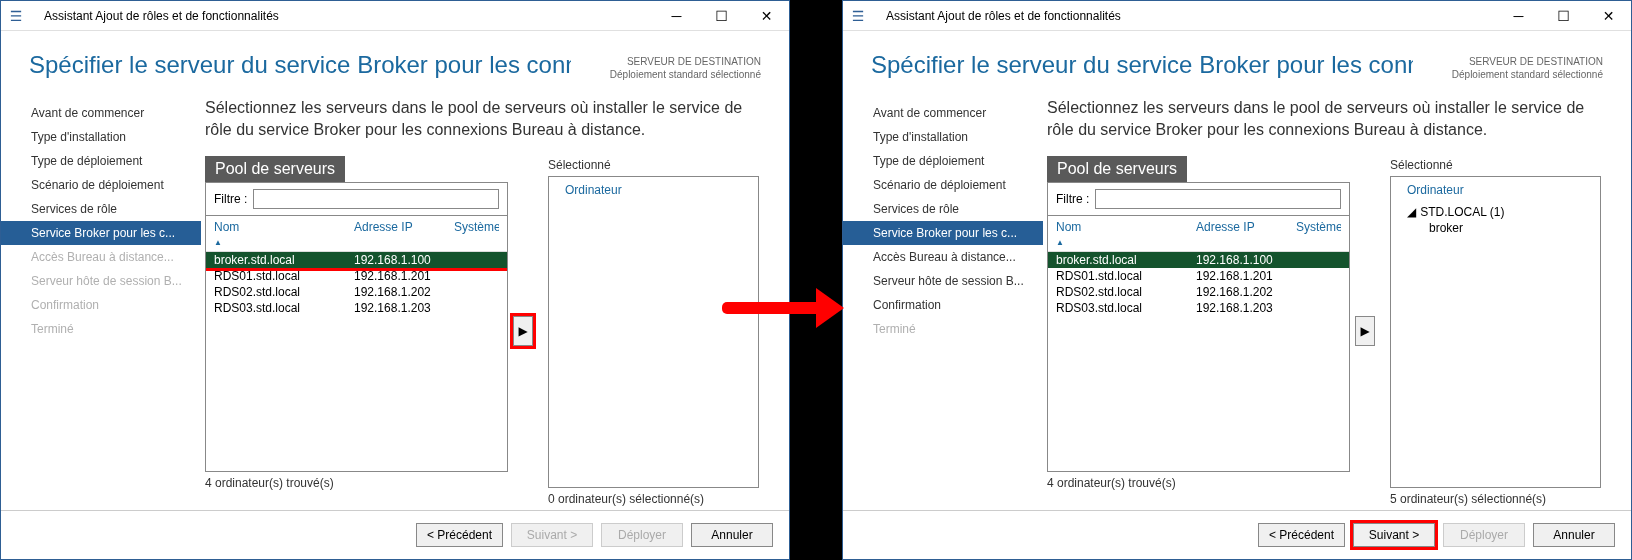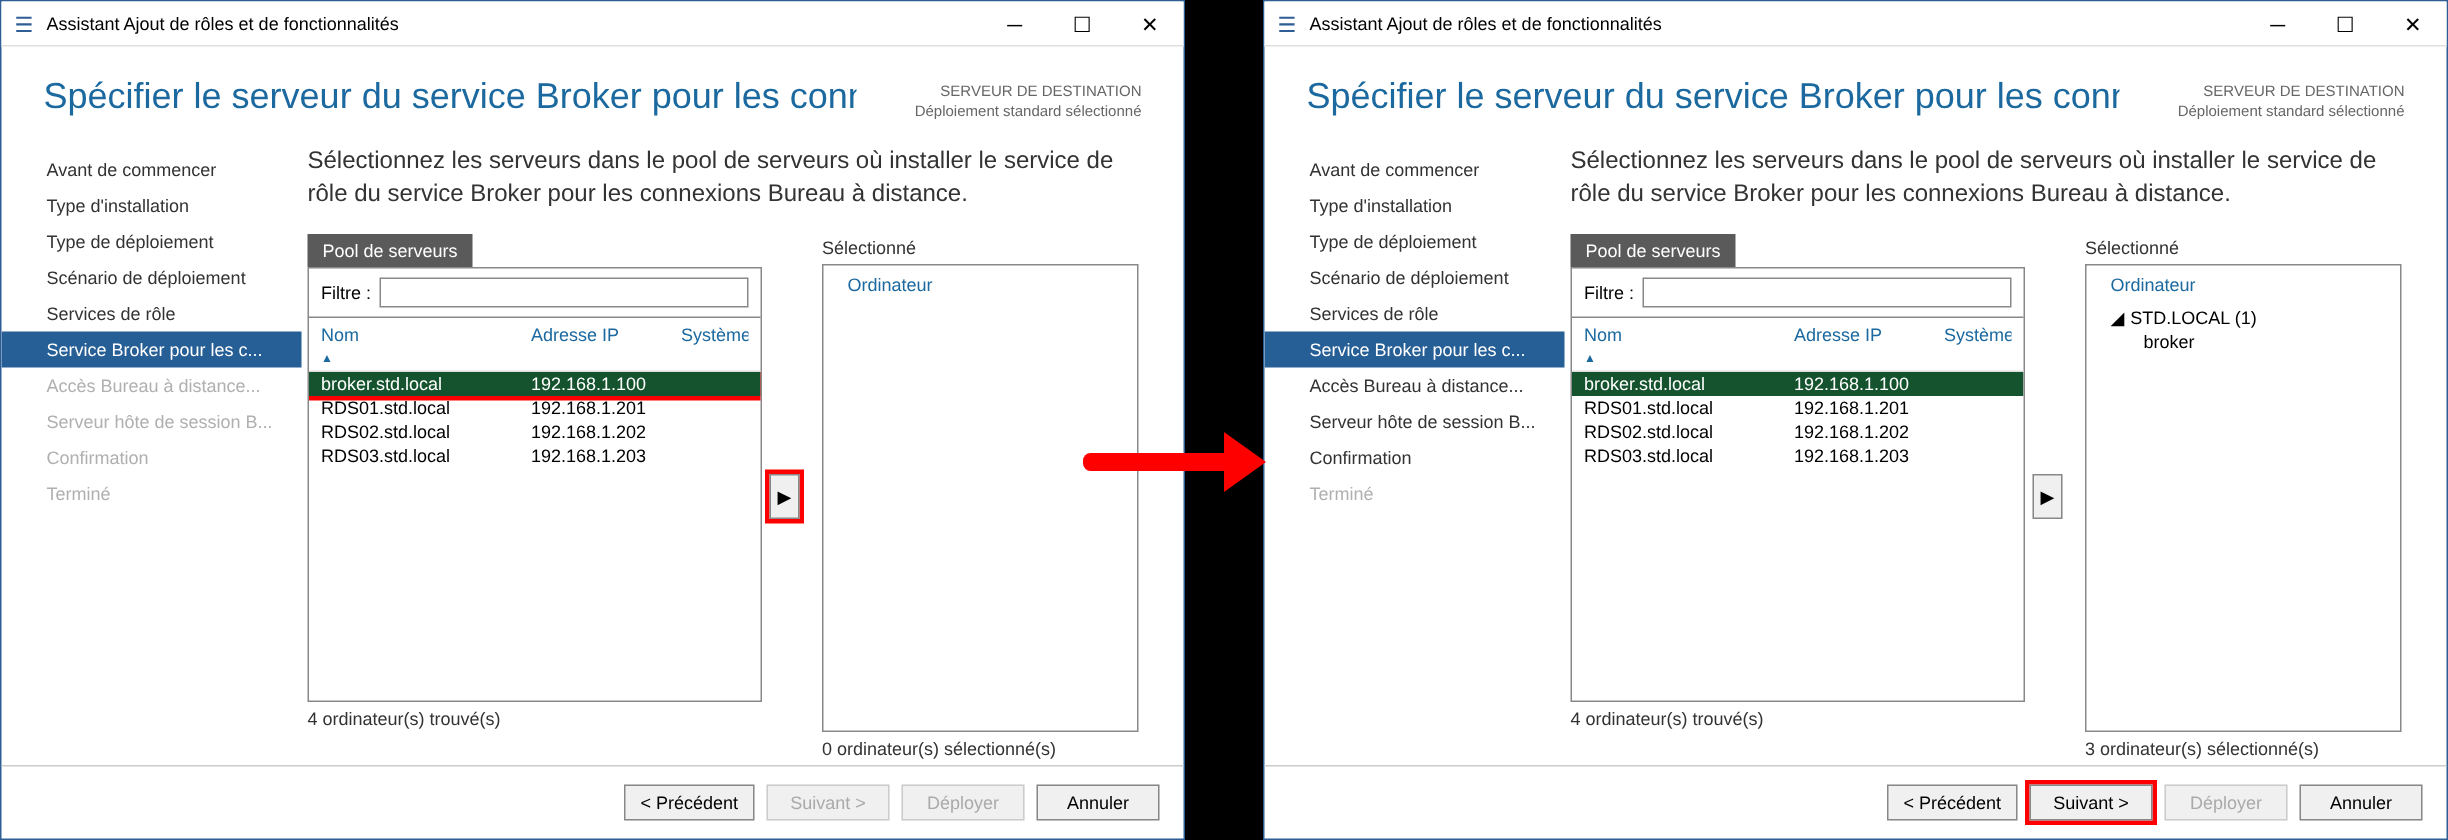--- a/index.html
+++ b/index.html
@@ -33,20 +33,21 @@
   }
   .titlebar .icon-box {
     width: 30px;
     text-align: center;
     color: #2e5e94;
     font-size: 14px;
   }
   .titlebar .title-text {
     flex: 1;
     font-size: 12px;
+    margin-left: 13px;
   }
   .win-btn {
     width: 45px;
     height: 30px;
     display: flex;
     align-items: center;
     justify-content: center;
     font-size: 14px;
     font-family: Arial, sans-serif;
     cursor: default;
@@ -113,21 +114,21 @@
     flex: 1;
   }
   .pool-col { width: 303px; display:flex; flex-direction:column; }
   .move-col { width: 30px; display:flex; align-items:center; justify-content:center; }
   .sel-col { flex: 1; display:flex; flex-direction:column; margin-left: 10px; }
   .pool-title-tab {
     display: inline-block;
     background: #5a5a5a;
     color: #fff;
     padding: 4px 10px;
-    font-size: 12px;
+    font-size: 16px;
   }
   .pool-box {
     border: 1px solid #888;
     display: flex;
     flex-direction: column;
     height: 290px;
   }
   .filter-row {
     display: flex;
     align-items: center;
@@ -411,21 +412,21 @@
         <div class="sel-col">
           <div class="section-label">Sélectionné</div>
           <div class="sel-box">
             <div class="sel-header">Ordinateur</div>
             <div class="group-node">
               <span>◢</span>
               <span>STD.LOCAL (1)</span>
             </div>
             <div class="group-child">broker</div>
           </div>
-          <div class="count-label">3 ordinateur(s) sélectionné(s)</div>
+          <div class="count-label">5 ordinateur(s) sélectionné(s)</div>
         </div>
       </div>
     </div>
   </div>
   <div class="footer">
     <button>&lt; Précédent</button>
     <button class="red-box-btn">Suivant &gt;</button>
     <button class="disabled">Déployer</button>
     <button>Annuler</button>
   </div>

